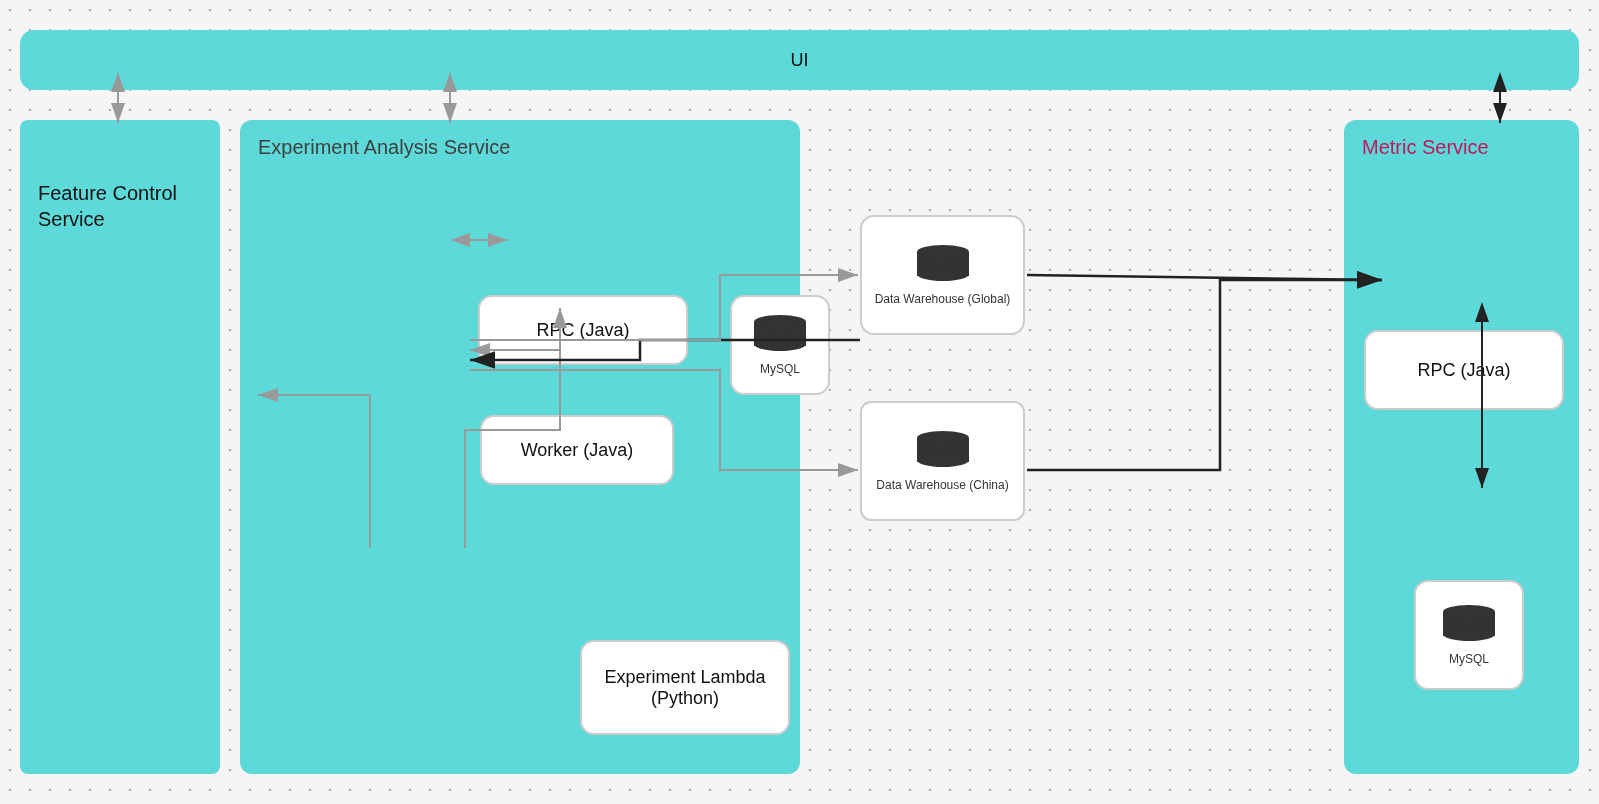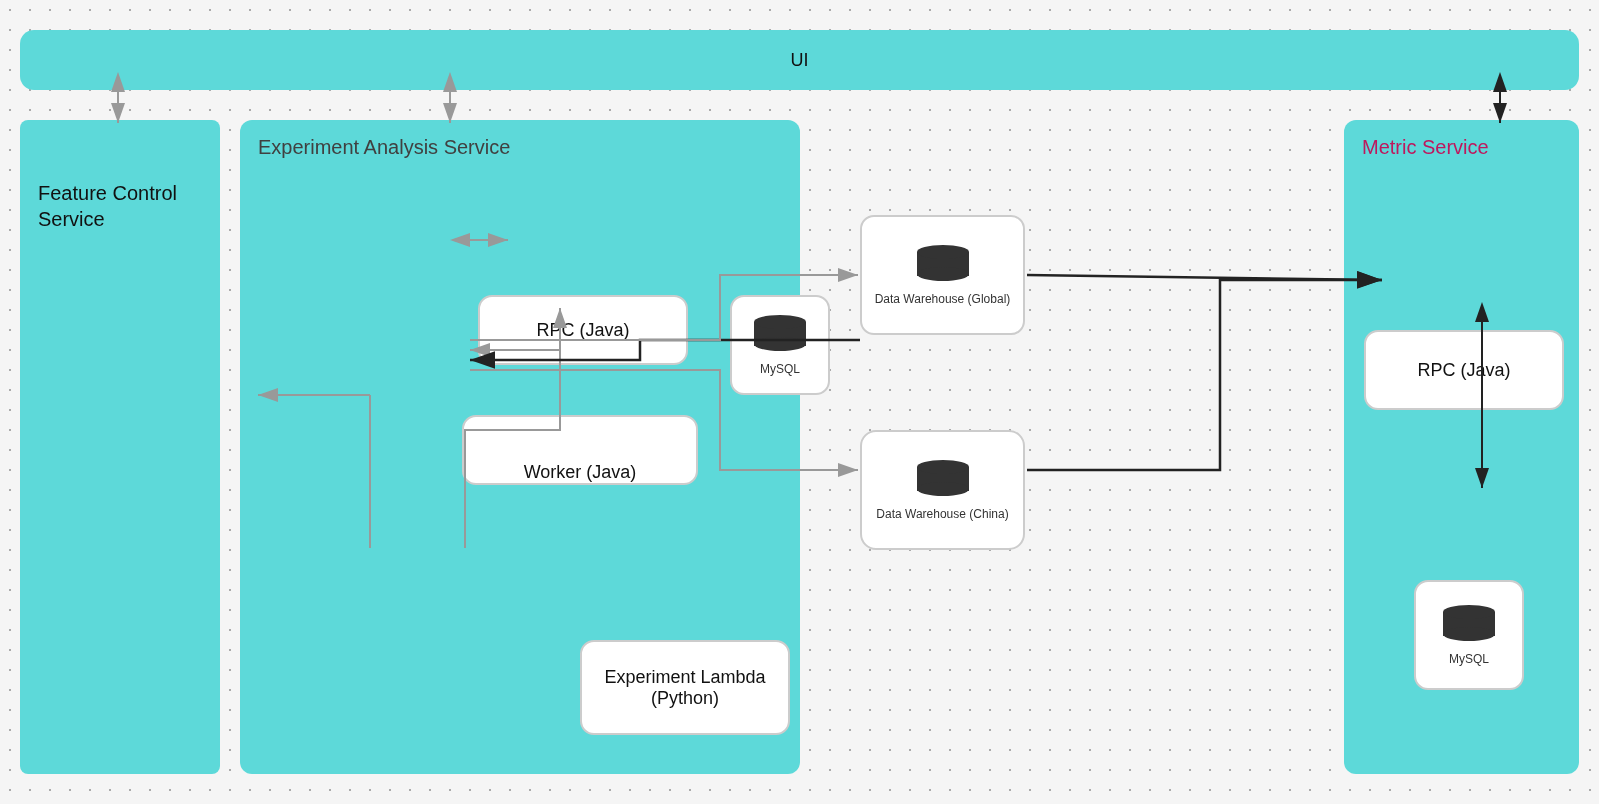--- a/index.html
+++ b/index.html
@@ -122,24 +122,23 @@
       top: 175px;
       left: 238px;
       width: 210px;
       height: 70px;
     }
 
     
     .worker-java {
       position: absolute;
       top: 295px;
-      left: 222px;
-      width: 236px;
+      left: 240px;
+      width: 194px;
       height: 70px;
-      align-items: flex-end;
     }
 
     
     .statistics-lambda {
       position: absolute;
       top: 520px;
       left: 340px;
       width: 210px;
       height: 95px;
     }
@@ -172,31 +171,31 @@
       align-items: center;
       justify-content: center;
       background: #fff;
       border: 2px solid #ccc;
       border-radius: 14px;
     }
 
     
     .dw-china {
       position: absolute;
-      top: 400px;
+      top: 371px;
       left: 840px;
       width: 165px;
       height: 120px;
       display: flex;
       flex-direction: column;
       align-items: center;
       justify-content: center;
       background: #fff;
       border: 2px solid #ccc;
-      border-radius: 16px;
+      border-radius: 11px;
     }
 
     
     .rpc-java-ms {
       position: absolute;
       top: 210px;
       right: 15px;
       width: 200px;
       height: 80px;
     }

